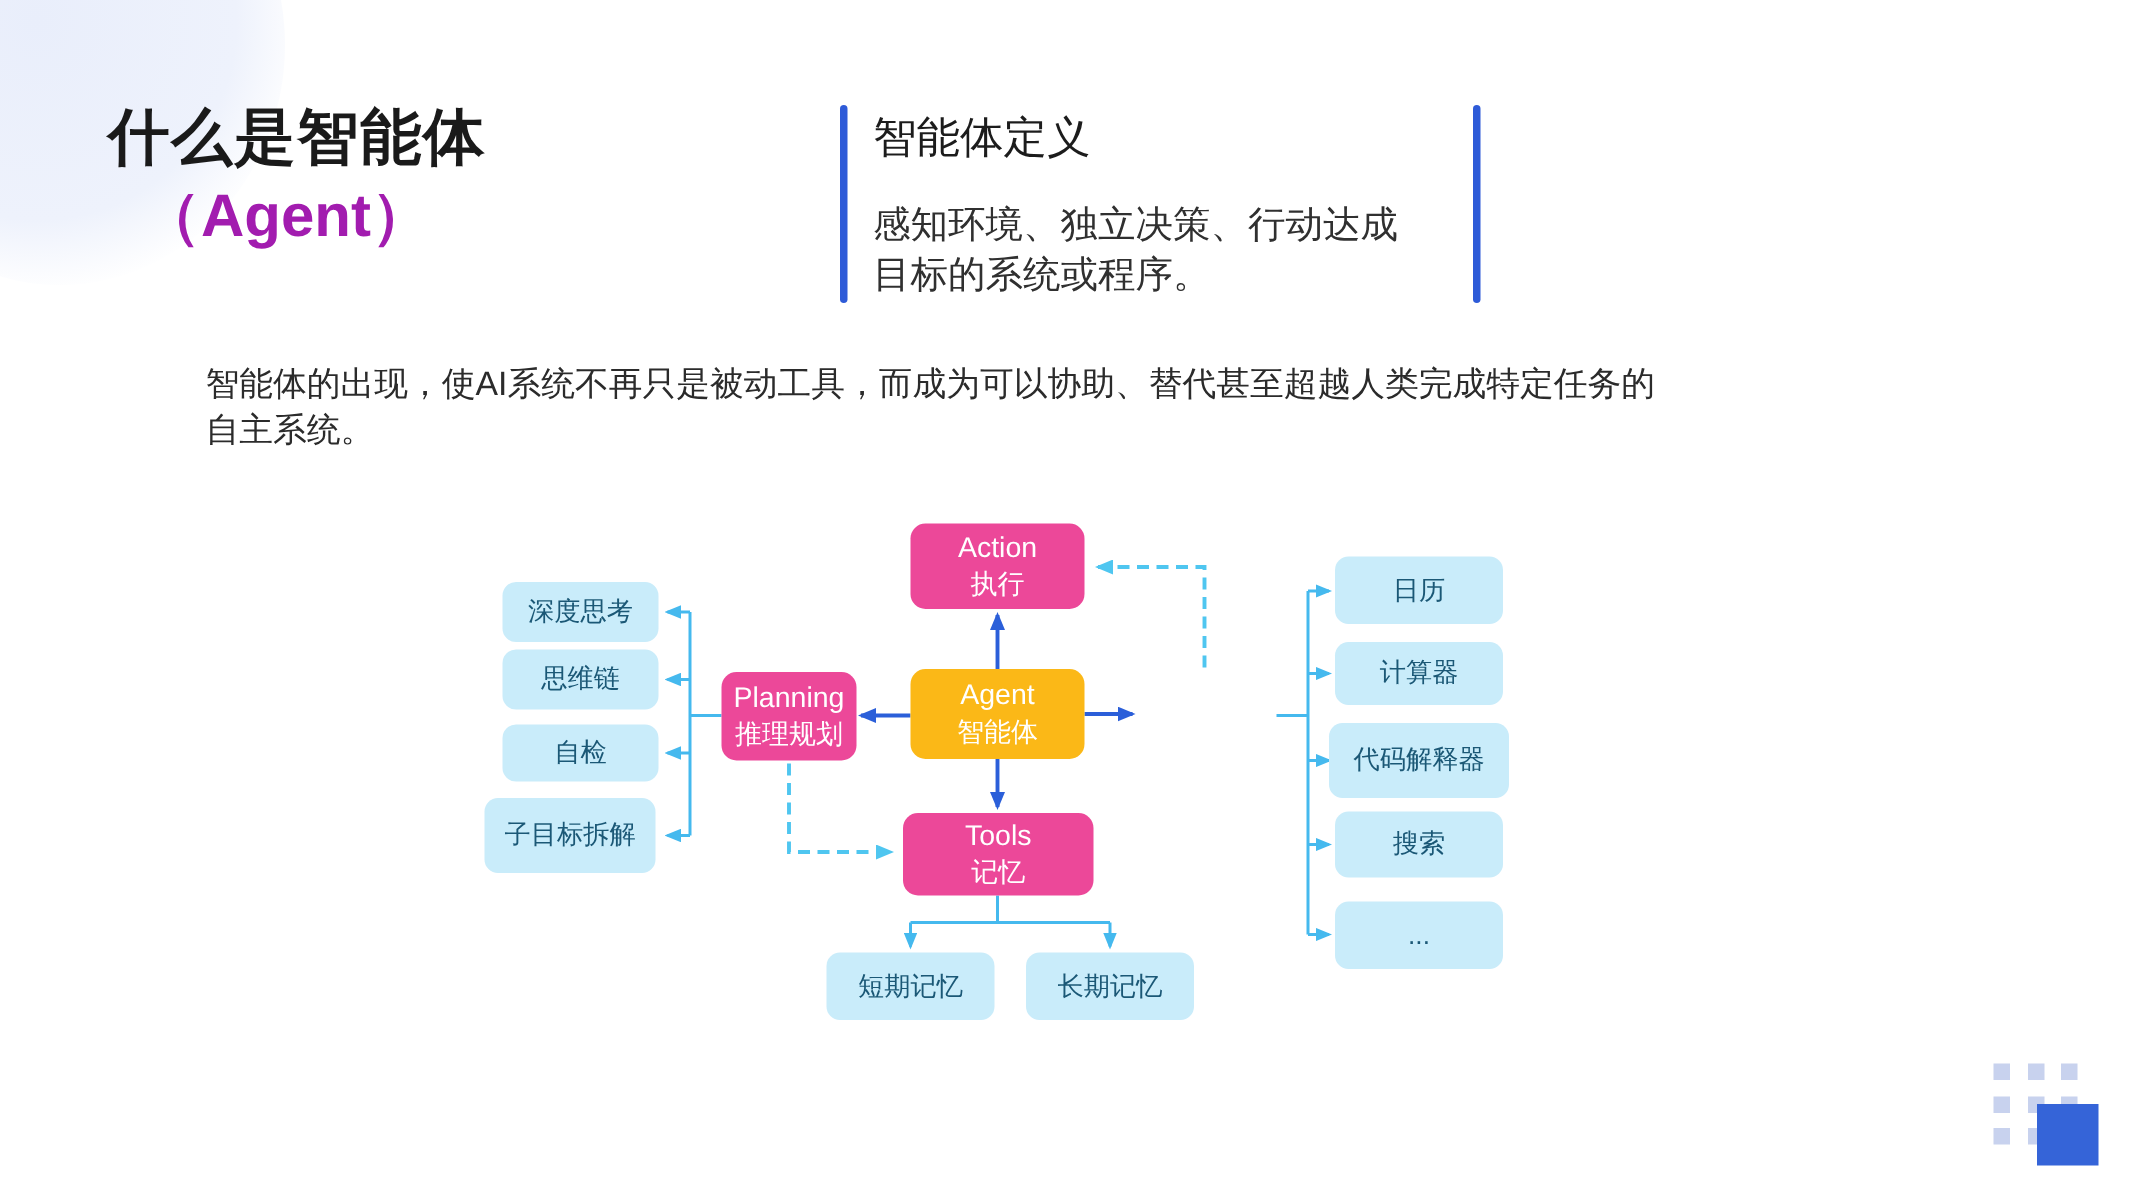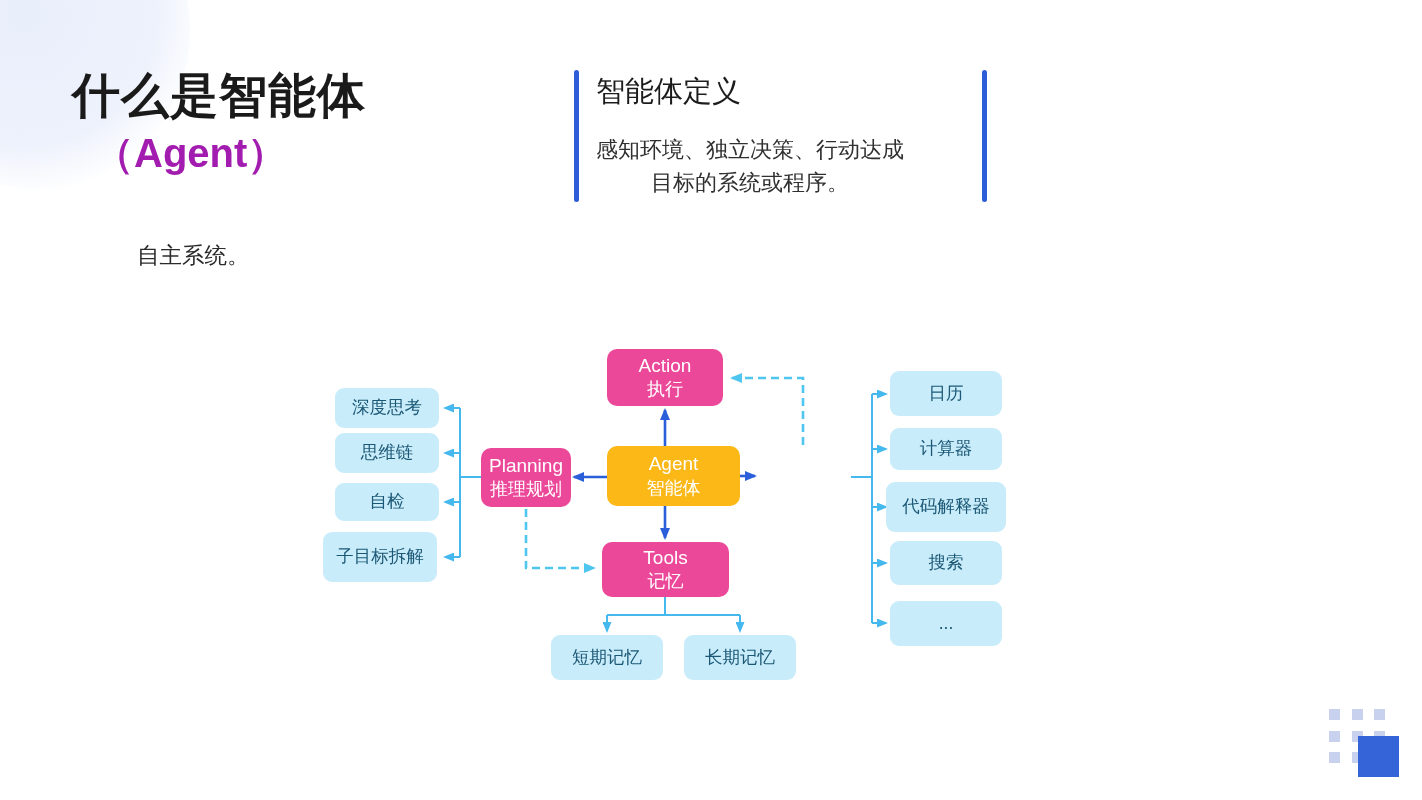--- a/index.html
+++ b/index.html
@@ -14,30 +14,30 @@
   }
   
   .corner-blob {
     position:absolute; left:-110px; top:-130px;
     width:300px; height:320px; border-radius:50%;
     background:radial-gradient(circle at 45% 45%, #e9eefb 0%, #eef2fc 55%, rgba(255,255,255,0) 75%);
   }
 
   
   .title-block { position:absolute; left:72px; top:64px; width:430px; }
-  .title-line1 { font-size:48px; font-weight:700; line-height:1.32; letter-spacing:1px; color:#1a1a1a; }
+  .title-line1 { font-size:41px; font-weight:700; line-height:1.32; letter-spacing:1px; color:#1a1a1a; }
   .title-line2 { font-size:40px; font-weight:700; line-height:1.3; padding-left:22px; color:#a21caf; }
 
   .section { position:absolute; top:70px; display:flex; }
-  .section.def  { left:550px; width:420px;padding-left:24px; }
+  .section.def  { left:536px; width:420px;padding-left:24px; }
   .section.core { left:982px; width:430px; }
   .section .bar { width:5px; height:132px; border-radius:3px; background:#2e5bd8; flex:0 0 5px; }
   .section .content { padding-left:17px; }
   .section .heading { font-size:29px; font-weight:400; color:#1c1c1c; margin-top:2px; }
-  .section .body { margin-top:22px; font-size:22px; line-height:32.5px; color:#303030;text-align:center; }
+  .section .body { margin-top:22px; font-size:25px; line-height:32.5px; color:#303030; }
 
   .intro { position:absolute; left:137px; top:240px; width:1180px;
            font-size:22.5px; line-height:31px; color:#2b2b2b; }
 
   
   .diagram { position:absolute; left:320px; top:340px; width:700px; height:352px; }
   .diagram svg.wires { position:absolute; left:0; top:0; width:700px; height:352px; }
 
   .node {
     position:absolute; border-radius:10px;
@@ -85,20 +85,21 @@
   </div>
 </div>
 
 <div class="section core">
   <div class="bar"></div>
   <div class="content">
   </div>
 </div>
 
 <div class="intro">
+  <div>智能体的出现，使AI系统不再只是被动工具，而成为可以协助、替代甚至超越人类完成特定任务的</div>
   <div>自主系统。</div>
 </div>
 
 <div class="diagram">
   <svg class="wires" viewBox="0 0 700 352">
     <defs>
       <marker id="aDark" markerUnits="userSpaceOnUse" markerWidth="12" markerHeight="10" refX="10" refY="5" orient="auto">
         <path d="M0,0 L12,5 L0,10 Z" fill="#2b5fd9"></path>
       </marker>
       <marker id="aLight" markerUnits="userSpaceOnUse" markerWidth="11" markerHeight="9" refX="9" refY="4.5" orient="auto">
@@ -149,21 +150,21 @@
   </svg>
 
   <div class="node blue" style="left:287px; top:9px; width:116px; height:57px;">
     <span class="en">Action</span>
     <span class="zh">执行</span>
   </div>
   <div class="node blue" style="left:161px; top:108px; width:90px; height:59px;">
     <span class="en">Planning</span>
     <span class="zh">推理规划</span>
   </div>
-  <div class="node orange" style="left:287px; top:106px; width:133px; height:60px;">
+  <div class="node orange" style="left:287px; top:106px; width:116px; height:60px;">
     <span class="en">Agent</span>
     <span class="zh">智能体</span>
   </div>
   <div class="node blue" style="left:282px; top:202px; width:127px; height:55px;">
     <span class="en">Tools</span>
     <span class="zh">记忆</span>
   </div>
 
   <div class="leaf" style="left:15px; top:48px; width:104px; height:40px;">深度思考</div>
   <div class="leaf" style="left:15px; top:93px; width:104px; height:40px;">思维链</div>

